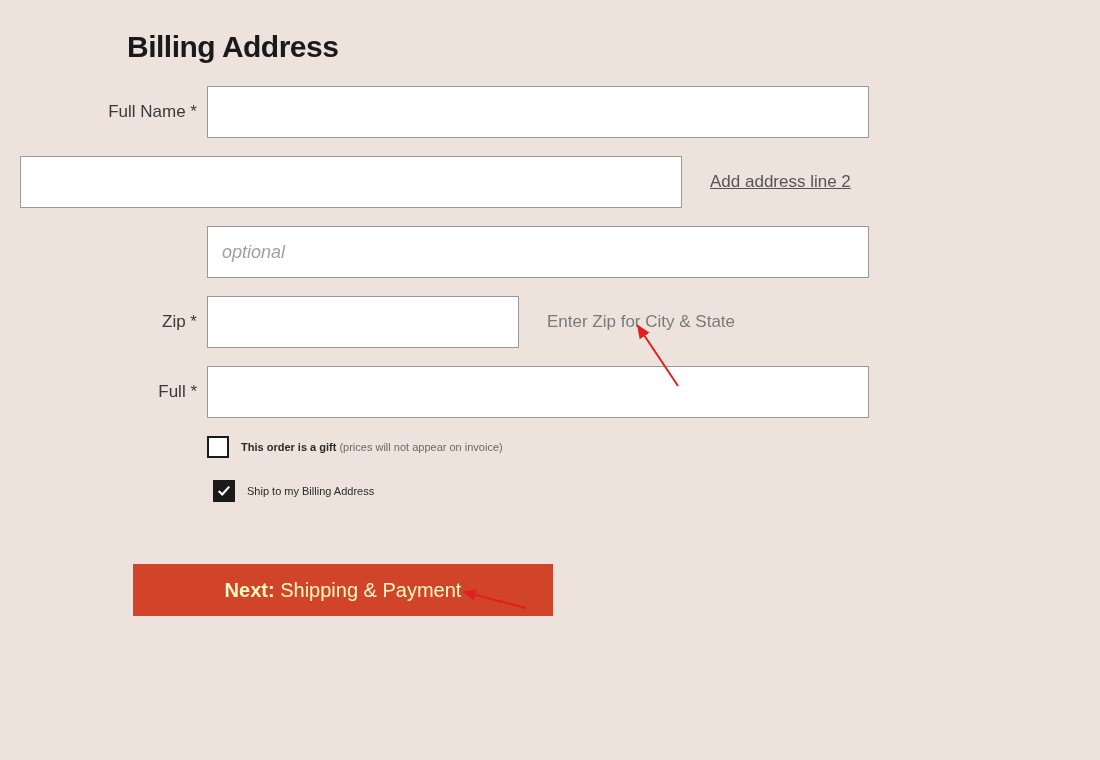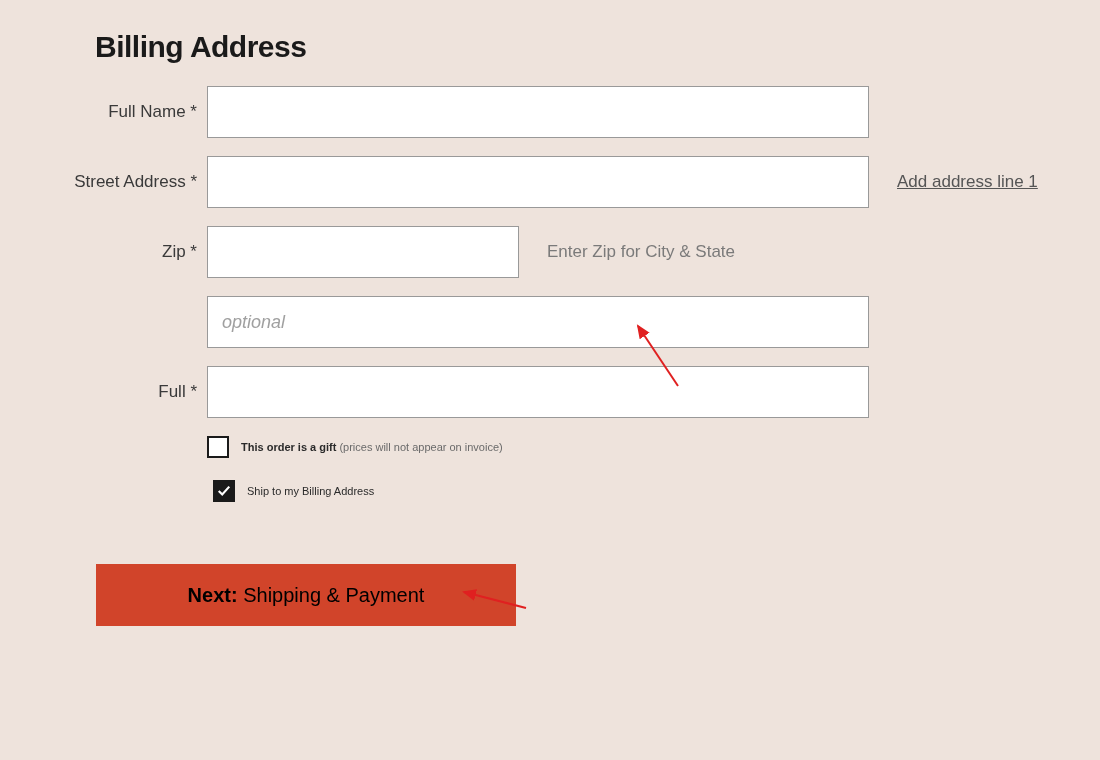--- a/index.html
+++ b/index.html
@@ -14,21 +14,21 @@
       height: 760px;
       position: relative;
     }
     .container {
       padding: 30px 20px 20px 20px;
     }
     .form-title {
       font-size: 30px;
       font-weight: 900;
       color: #1a1a1a;
-      margin-left: 75px;
+      margin-left: 107px;
       margin-bottom: 22px;
       letter-spacing: -0.5px;
     }
     .form-row {
       display: flex;
       align-items: center;
       margin-bottom: 18px;
     }
     .form-label {
       width: 187px;
@@ -103,26 +103,26 @@
       color: #2a2a2a;
     }
     .checkbox-label .bold {
       font-weight: 700;
     }
     .checkbox-label .paren {
       color: #6a6a6a;
       font-weight: 400;
     }
     .next-button {
-      margin-left: 76px;
+      margin-left: 113px;
       margin-top: 40px;
       width: 420px;
-      height: 62px;
+      height: 52px;
       background: #d1442a;
-      color: #000000;
+      color: #fef9c3;
       border: none;
       font-size: 20px;
       cursor: pointer;
       font-family: inherit;
     }
     .next-button .bold {
       font-weight: 800;
     }
     .next-button .rest {
       font-weight: 400;
@@ -141,34 +141,33 @@
 <div class="container">
 
   <h1 class="form-title">Billing Address</h1>
 
   <div class="form-row">
     <label class="form-label">Full Name *</label>
     <input type="text" class="form-input full" value="" style="">
   </div>
 
   <div class="form-row">
-    <label class="form-label">Street Address *</label>
     <input type="text" class="form-input full" value="" style="">
-    <a class="add-line-link">Add address line 1</a>
+    <a class="add-line-link">Add address line 2</a>
+  </div>
+
+  <div class="form-row">
+    <label class="form-label"></label>
+    <input type="text" class="form-input full" placeholder="optional" style="">
   </div>
 
   <div class="form-row">
     <label class="form-label">Zip *</label>
     <input type="text" class="form-input short" value="" style="">
     <span class="zip-hint">Enter Zip for City &amp; State</span>
-  </div>
-
-  <div class="form-row">
-    <label class="form-label"></label>
-    <input type="text" class="form-input full" placeholder="optional" style="">
   </div>
 
 
   <div class="form-row">
     <label class="form-label">Full *</label>
     <input type="text" class="form-input full" value="" style="">
   </div>
 
   <div class="checkbox-row">
     <div class="checkbox">

